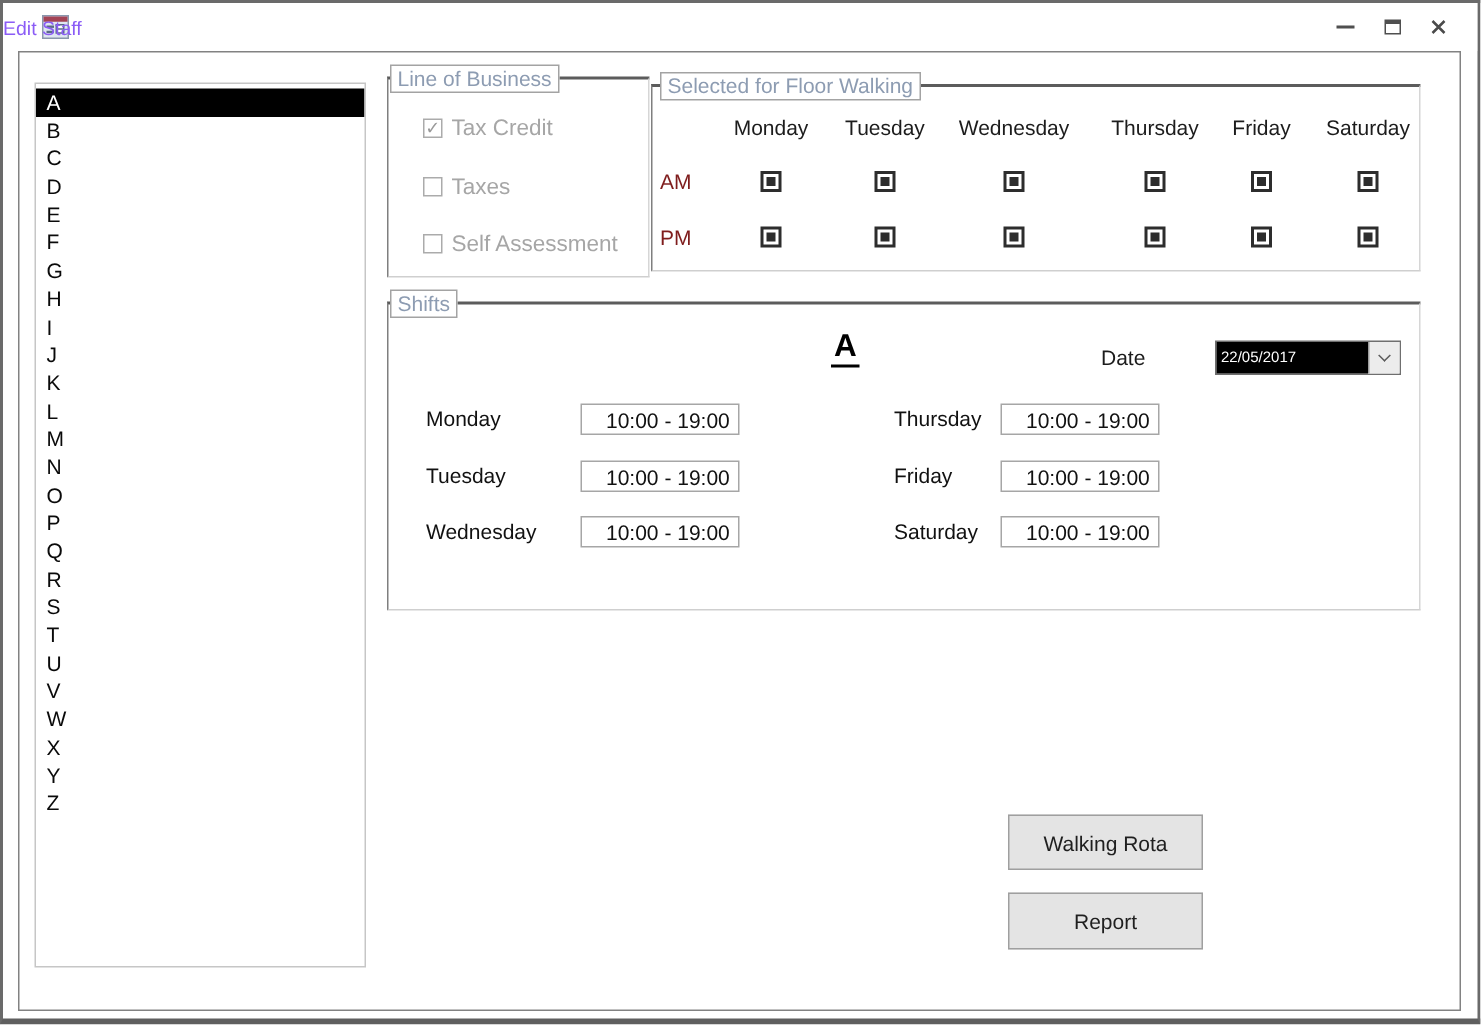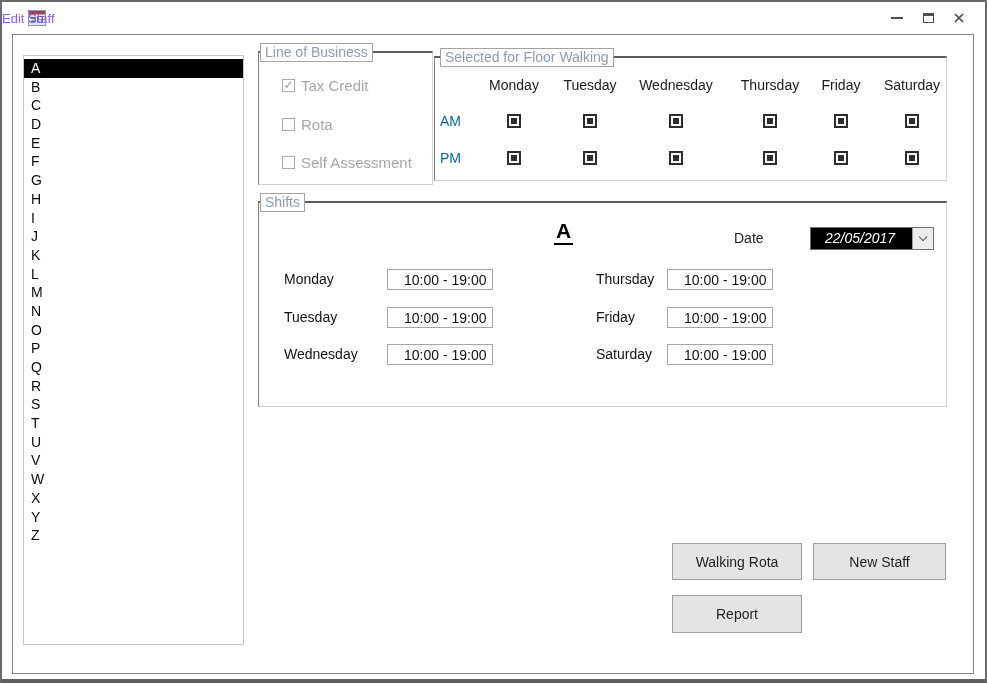--- a/index.html
+++ b/index.html
@@ -43,34 +43,34 @@
   .label-lob{left:247px;top:8px;}
   .lob-row{position:absolute;left:0;height:18px;display:flex;align-items:center;}
   .cb{width:13px;height:13px;border:1px solid #ababab;background:#fff;margin-left:23px;
     display:inline-flex;align-items:center;justify-content:center;}
   .cb-check{color:#9a9a9a;font-size:12px;line-height:11px;}
   .lob-text{margin-left:6px;font-size:15px;color:var(--disabled-text);}
 
   .group-fw{left:421px;top:21px;width:513px;height:125px;}
   .label-fw{left:427px;top:13px;}
   .fw-day{position:absolute;transform:translateX(-50%);font-size:14px;color:#1c1c1c;top:19px;white-space:nowrap;}
-  .fw-rowlabel{position:absolute;left:5px;font-size:14px;color:#0369a1;}
+  .fw-rowlabel{position:absolute;left:5px;font-size:14px;color:#7f1d1d;}
   .fw-cb{position:absolute;width:14px;height:14px;border:2px solid var(--checkbox-fill);
     background:#fff;display:flex;align-items:center;justify-content:center;}
   .fw-cb-fill{width:6px;height:6px;background:var(--checkbox-fill);}
 
   .group-shifts{left:245px;top:166px;width:689px;height:206px;}
   .label-shifts{left:247px;top:158px;}
   .staff-initial{position:absolute;left:295px;top:16px;font-size:21px;font-weight:bold;color:#000;
     border-bottom:2px solid #000;padding:0 2px;}
   .date-label{position:absolute;left:475px;top:27px;font-size:14px;color:#1c1c1c;text-align:center;}
   .date-combo{position:absolute;left:551px;top:24px;width:124px;height:23px;
     border:1px solid #6f6f6f;display:flex;}
   .combo-value{flex:1;background:var(--selection-bg);color:var(--selection-fg);
-    font-size:14px;line-height:21px;padding-left:14px;overflow:hidden;white-space:nowrap;font-style:italic;}
+    font-size:10px;line-height:21px;padding-left:3px;overflow:hidden;white-space:nowrap;}
   .combo-btn{width:21px;background:#ececec;border-left:1px solid #9c9c9c;
     display:flex;align-items:center;justify-content:center;}
   .chevron{width:6px;height:6px;border-right:1.5px solid #5a5a5a;border-bottom:1.5px solid #5a5a5a;
     transform:rotate(45deg);margin-top:-3px;}
   .shift-label{position:absolute;font-size:14px;color:#111;height:21px;line-height:21px;}
   .shift-input{position:absolute;width:106px;height:21px;border:1px solid #a6a6a6;
     font-size:14px;color:#111;display:flex;align-items:center;padding-left:16px;background:#fff;white-space:nowrap;}
 
   
   .btn{position:absolute;background:var(--button-bg);border:1px solid var(--button-border);
@@ -145,21 +145,21 @@
 
     <div class="group group-lob" id="lob-group">
         <div class="lob-row" style="top: 23px;">
           <div class="cb" style="margin-left: 23px;">
             <div class="cb-check">✓</div>
           </div>
           <div class="lob-text">Tax Credit</div>
         </div>
         <div class="lob-row" style="top: 62px;">
           <div class="cb" style="margin-left: 23px;"></div>
-          <div class="lob-text">Rota</div>
+          <div class="lob-text">Taxes</div>
         </div>
         <div class="lob-row" style="top: 100px;">
           <div class="cb" style="margin-left: 23px;"></div>
           <div class="lob-text">Self Assessment</div>
         </div>
       </div>
     <div class="group-label label-lob">Line of Business</div>
 
     <div class="group group-fw" id="fw-group">
         <div class="fw-day" style="left: 79px;">Monday</div>
@@ -227,17 +227,16 @@
         <div class="shift-label" style="left: 337px; top: 66px;">Thursday</div>
         <div class="shift-input" style="left: 408px; top: 66px;">10:00 - 19:00</div>
         <div class="shift-label" style="left: 337px; top: 104px;">Friday</div>
         <div class="shift-input" style="left: 408px; top: 104px;">10:00 - 19:00</div>
         <div class="shift-label" style="left: 337px; top: 141px;">Saturday</div>
         <div class="shift-input" style="left: 408px; top: 141px;">10:00 - 19:00</div>
       </div>
     <div class="group-label label-shifts">Shifts</div>
 
     <button class="btn btn-generate">Walking Rota</button>
-    <button class="btn btn-newstaff">New Staff</button>
     <button class="btn btn-report">Report</button>
 
   </div>
 </div>
 
 </body></html>

